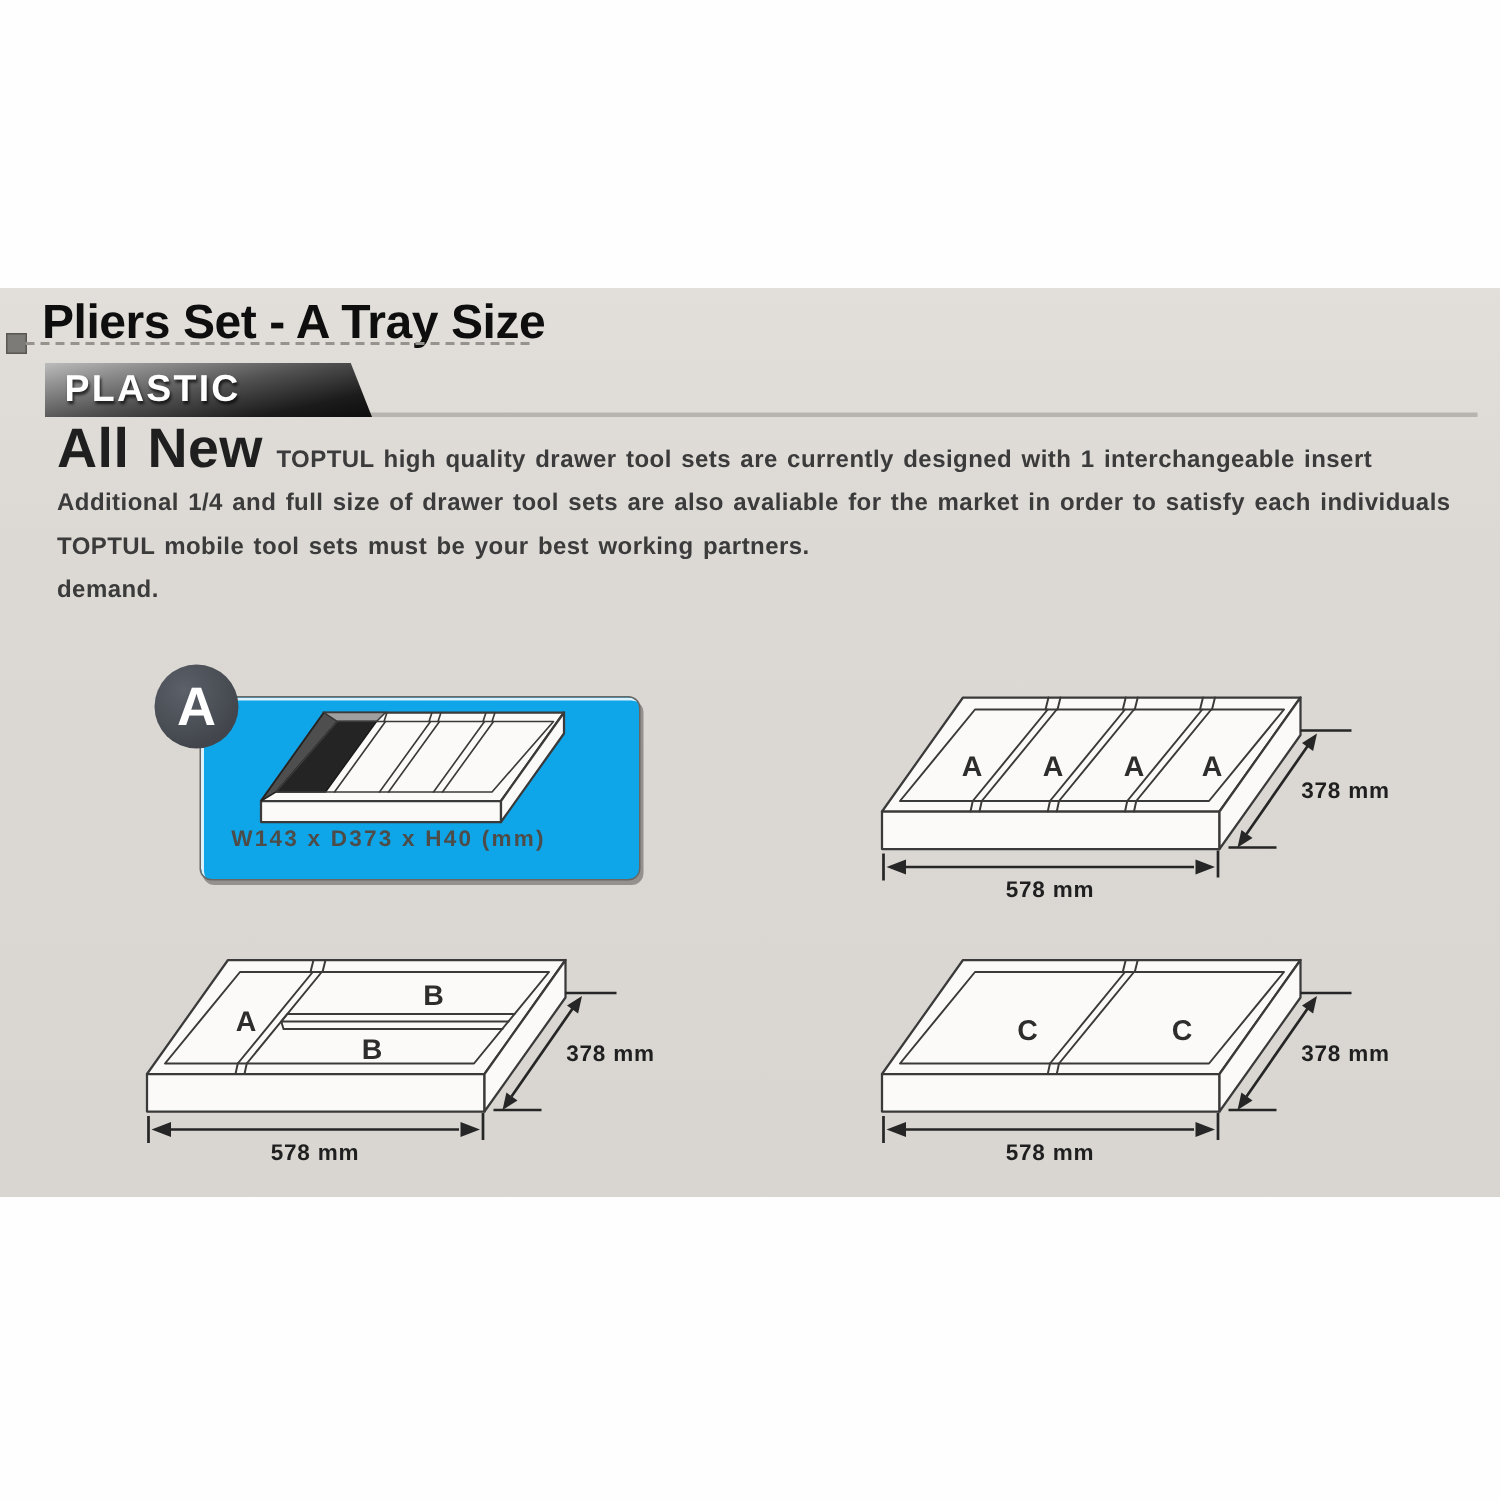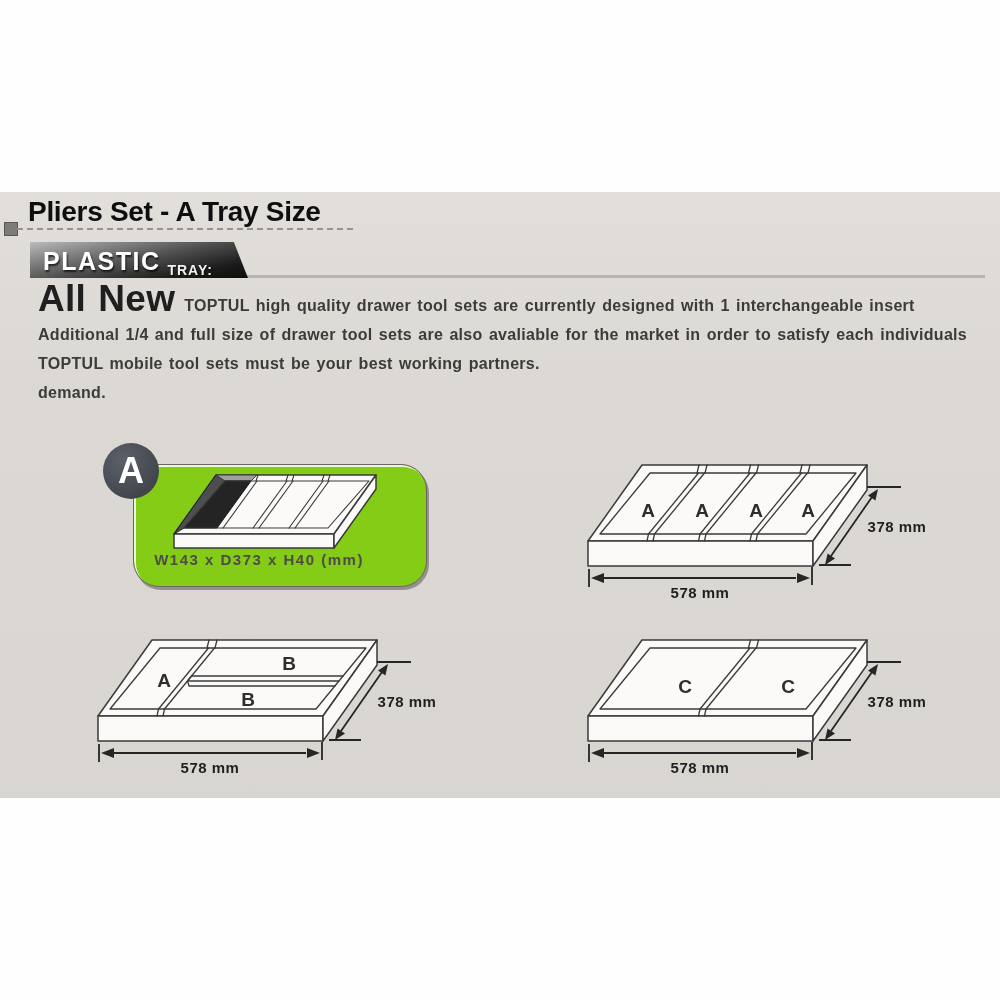--- a/index.html
+++ b/index.html
@@ -2,50 +2,50 @@
 <html><head>
 <meta charset="utf-8">
 <style>
   html,body { margin:0; padding:0; background:#ffffff; }
   body { width:1000px; height:1000px; font-family:"Liberation Sans",sans-serif; }
   .page { position:relative; width:1000px; height:1000px; overflow:hidden; background:#fefefe; }
 
   .panel { position:absolute; left:0; top:192px; width:1000px; height:606px;
            background:linear-gradient(180deg,#e2dfdb 0%,#dcd9d5 30%,#d9d6d2 100%); }
 
-  .title { position:absolute; left:28px; top:196px; font-size:28px; font-weight:700;
+  .title { position:absolute; left:28px; top:196px; font-size:32px; font-weight:700;
            color:#0e0e0e; letter-spacing:-0.3px; white-space:nowrap; z-index:2; }
   .bullet { position:absolute; left:4px; top:222px; width:12px; height:12px;
             background:#7d7b77; border:1px solid #59574f; z-index:2; }
   .dash { position:absolute; left:17px; top:228px; width:336px; height:0;
           border-top:2px dashed #96938e; z-index:2; }
 
   .rule { position:absolute; left:30px; top:275px; width:955px; height:3px; background:#b7b4b0; z-index:1; }
   .banner { position:absolute; left:30px; top:242px; width:218px; height:36px;
             background:linear-gradient(168deg,#bcbcbc 0%,#8e8e8e 20%,#525252 48%,#1b1b1b 80%,#0d0d0d 100%);
             clip-path:polygon(0 0,93.5% 0,100% 100%,0 100%);
-            display:flex; align-items:flex-end; padding-left:13px; box-sizing:border-box; z-index:2; }
+            display:flex; align-items:flex-start; padding-left:13px; box-sizing:border-box; z-index:2;flex-direction:column; }
   .banner .b1 { font-size:25px; font-weight:700; color:#ffffff; letter-spacing:1.5px;
                 line-height:34px; text-shadow:1px 2px 2px rgba(0,0,0,.7); }
   .banner .b2 { font-size:14px; font-weight:700; color:#f1f1f1; letter-spacing:1px;
                 margin-left:7px; text-shadow:1px 1px 1px rgba(0,0,0,.6); }
 
   .intro { position:absolute; left:38px; top:284px; width:950px; color:#3b3b3b;
            font-size:16px; font-weight:700; letter-spacing:0.3px; word-spacing:1.5px; z-index:2; }
   .intro .l { line-height:29px; white-space:nowrap; }
   .lead { font-size:37px; font-weight:700; color:#1f1f1f; margin-right:9px;
           line-height:29px; letter-spacing:0.3px; }
 
   .badge { position:absolute; left:103px; top:443px; width:56px; height:56px; border-radius:50%;
            background:radial-gradient(circle at 35% 30%,#5b6069,#42464c 72%);
            color:#fff; display:flex; align-items:center; justify-content:center;
            font-size:36px; font-weight:700; z-index:4; }
 
-  .card { position:absolute; left:133px; top:464px; width:292px; height:121px; border-radius:26px;
-          background:#84cc16; border:1px solid #6a6762;
+  .card { position:absolute; left:133px; top:464px; width:292px; height:121px; border-radius:8px;
+          background:#0ea5e9; border:1px solid #6a6762;
           box-shadow:inset 2px 2px 0 rgba(255,255,255,.85), 2px 3px 0 rgba(90,88,84,.55); z-index:3; }
   .card svg { position:absolute; left:2px; top:2px; }
   .cap { position:absolute; left:10px; top:86px; width:230px; text-align:center; font-size:15px;
          font-weight:700; color:#4e4c48; letter-spacing:1.5px; white-space:nowrap; }
 
   svg.tray { position:absolute; overflow:visible; z-index:2; }
   .t1 { left:575px; top:445px; }
   .t2 { left:85px;  top:620px; }
   .t3 { left:575px; top:620px; }
 

